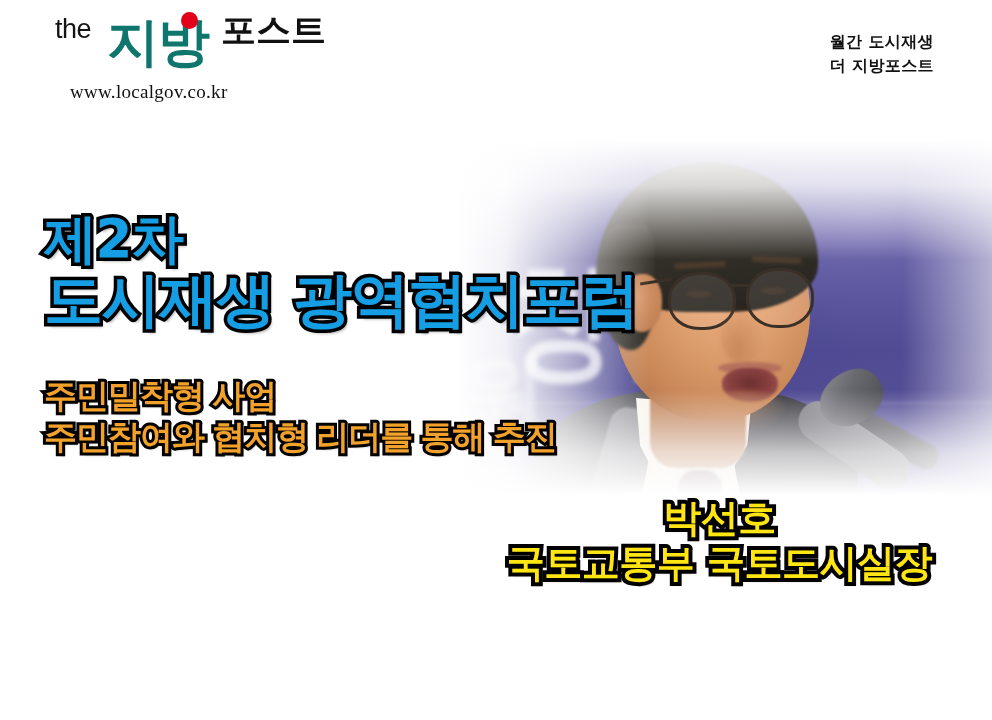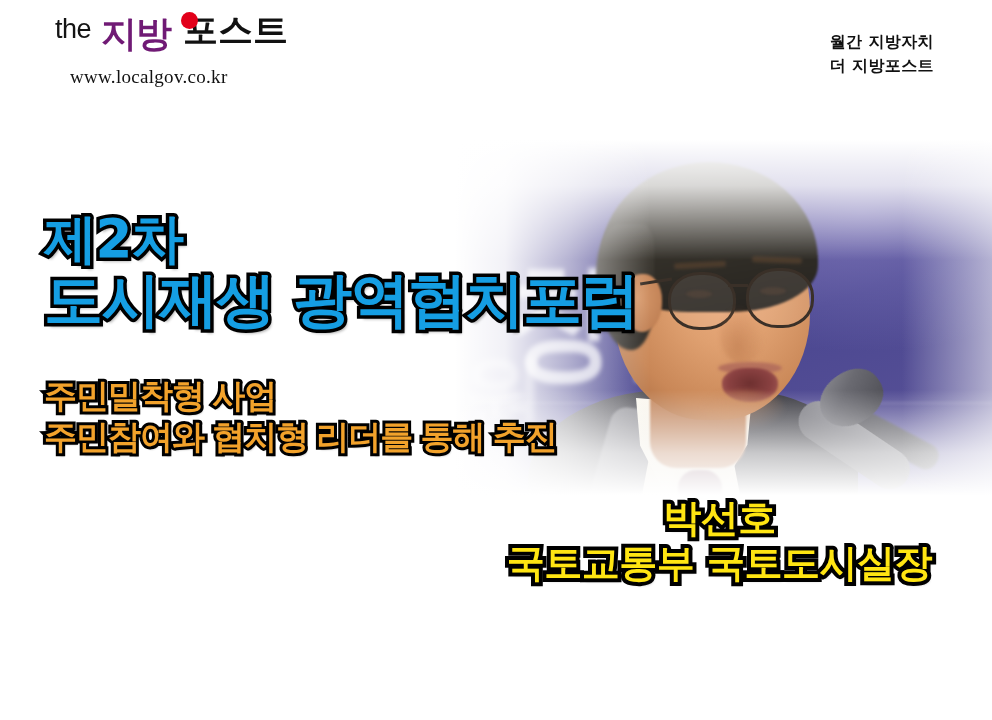--- a/index.html
+++ b/index.html
@@ -293,26 +293,26 @@
     font-family: "Liberation Sans", sans-serif;
     font-size: 27px;
     font-weight: 400;
     color: #141414;
     letter-spacing: -0.5px;
     line-height: 1;
     padding-bottom: 5px;
   }
   .logo-kr-bold {
     font-family: "DejaVu Sans", "Liberation Sans", sans-serif;
-    font-size: 36px;
-    font-weight: 700;
-    color: #701a75;
+    font-size: 52px;
+    font-weight: 700;
+    color: #0f766e;
     letter-spacing: -1px;
     line-height: 1;
-    margin-left: 10px;
+    margin-left: 16px;
   }
   .logo-dot {
     position: absolute;
     left: 126px;
     top: -4px;
     width: 17px;
     height: 17px;
     border-radius: 50%;
     background: #e2001a;
   }
@@ -465,21 +465,21 @@
     <div class="logo-row">
       <span class="logo-the">the</span>
       <span class="logo-kr-bold">지방</span>
       <span class="logo-dot"></span>
       <span class="logo-kr-post">포스트</span>
     </div>
     <div class="logo-url">www.localgov.co.kr</div>
   </div>
 
   <div class="masthead">
-    <div>월간 지방자치</div>
+    <div>월간 도시재생</div>
     <div>더 지방포스트</div>
   </div>
 
   <div class="headline">
     <div class="t-blue t-blue-1">제2차</div>
     <div class="t-blue t-blue-2">도시재생 광역협치포럼</div>
   </div>
 
   <div class="subhead">
     <div class="t-orange t-orange-1">주민밀착형 사업</div>

